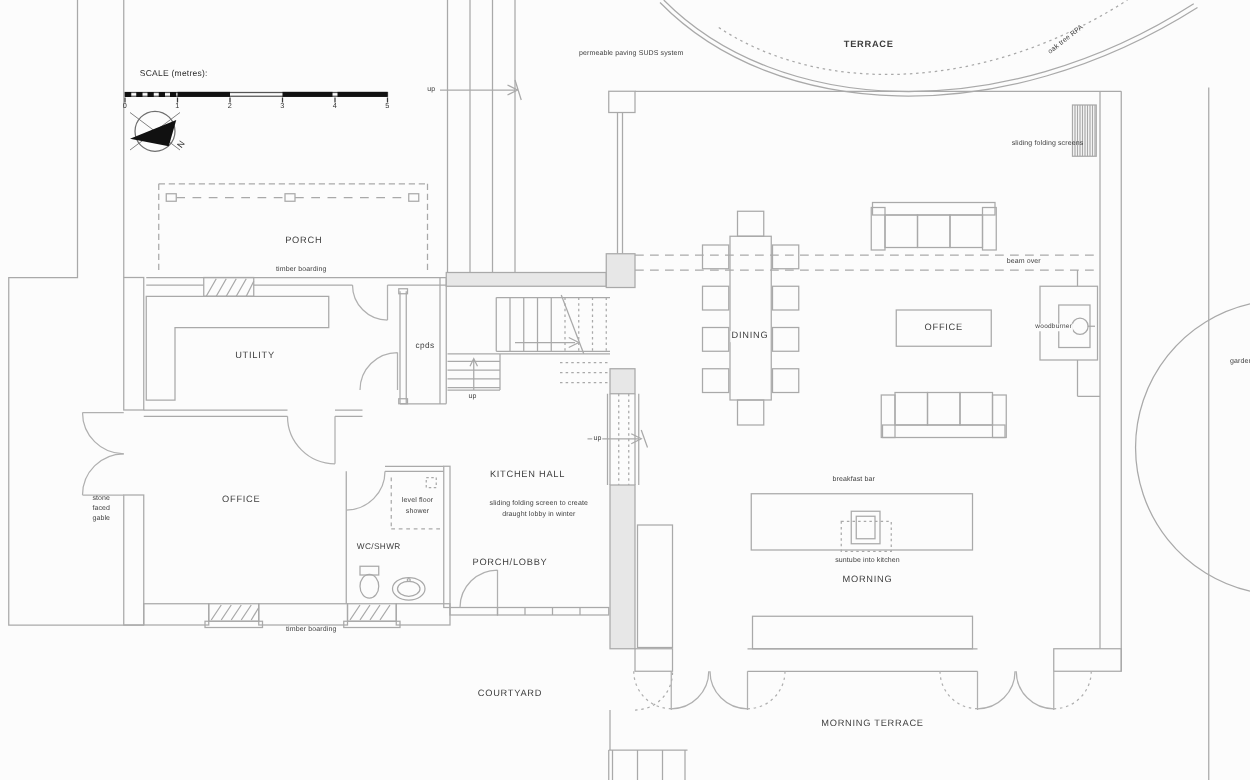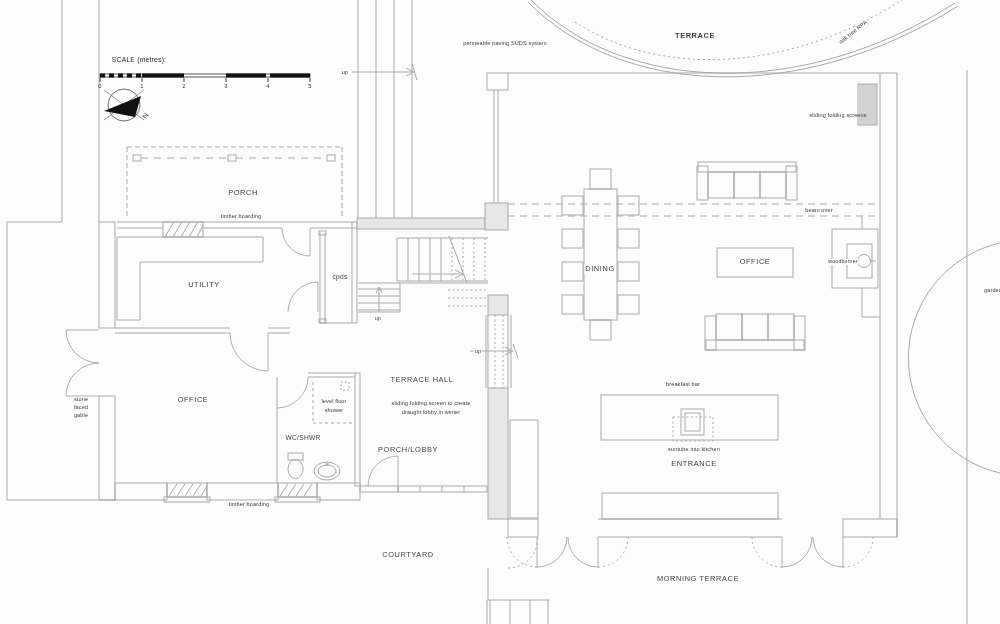--- a/index.html
+++ b/index.html
@@ -236,31 +236,31 @@
 <div class="lbl big" style="left:193px;top:400px;">OFFICE</div>
 
 <div class="lbl sm" style="left:81px;top:399px;">stone</div>
 <div class="lbl sm" style="left:81px;top:407px;">faced</div>
 <div class="lbl sm" style="left:81px;top:415px;">gable</div>
 
 <div class="lbl sm bg" style="left:334px;top:401px;">level floor</div>
 <div class="lbl sm bg" style="left:334px;top:410px;">shower</div>
 <div class="lbl mid" style="left:303px;top:438px;">WC/SHWR</div>
 
-<div class="lbl big" style="left:422px;top:380px;">TERRACE HALL</div>
+<div class="lbl big" style="left:422px;top:380px;">KITCHEN HALL</div>
 <div class="lbl sm" style="left:431px;top:403px;">sliding folding screen to create</div>
 <div class="lbl sm" style="left:431px;top:412px;">draught lobby in winter</div>
 <div class="lbl big" style="left:408px;top:450px;">PORCH/LOBBY</div>
 <div class="lbl sm bg" style="left:249px;top:504px;">timber boarding</div>
 
 <div class="lbl big bg" style="left:600px;top:259px;margin-top:10px;">DINING</div>
 <div class="lbl big" style="left:755px;top:262px;">OFFICE</div>
 <div class="lbl bg" style="left:843px;top:262px;font-size:5.2px;">woodburner</div>
 
 <div class="lbl sm" style="left:683px;top:384px;">breakfast bar</div>
 <div class="lbl sm bg" style="left:694px;top:449px;">suntube into kitchen</div>
-<div class="lbl big" style="left:694px;top:464px;">ENTRANCE</div>
+<div class="lbl big" style="left:694px;top:464px;">MORNING</div>
 
 <div class="lbl big" style="left:679px;top:579px;padding-left:38px;">MORNING TERRACE</div>
 <div class="lbl big" style="left:384px;top:555px;margin-left:24px;">COURTYARD</div>
 <div class="lbl sm" style="left:984px;top:290px;transform:translate(0,-50%);">garden</div>
 
 </div>
 
 </body></html>

